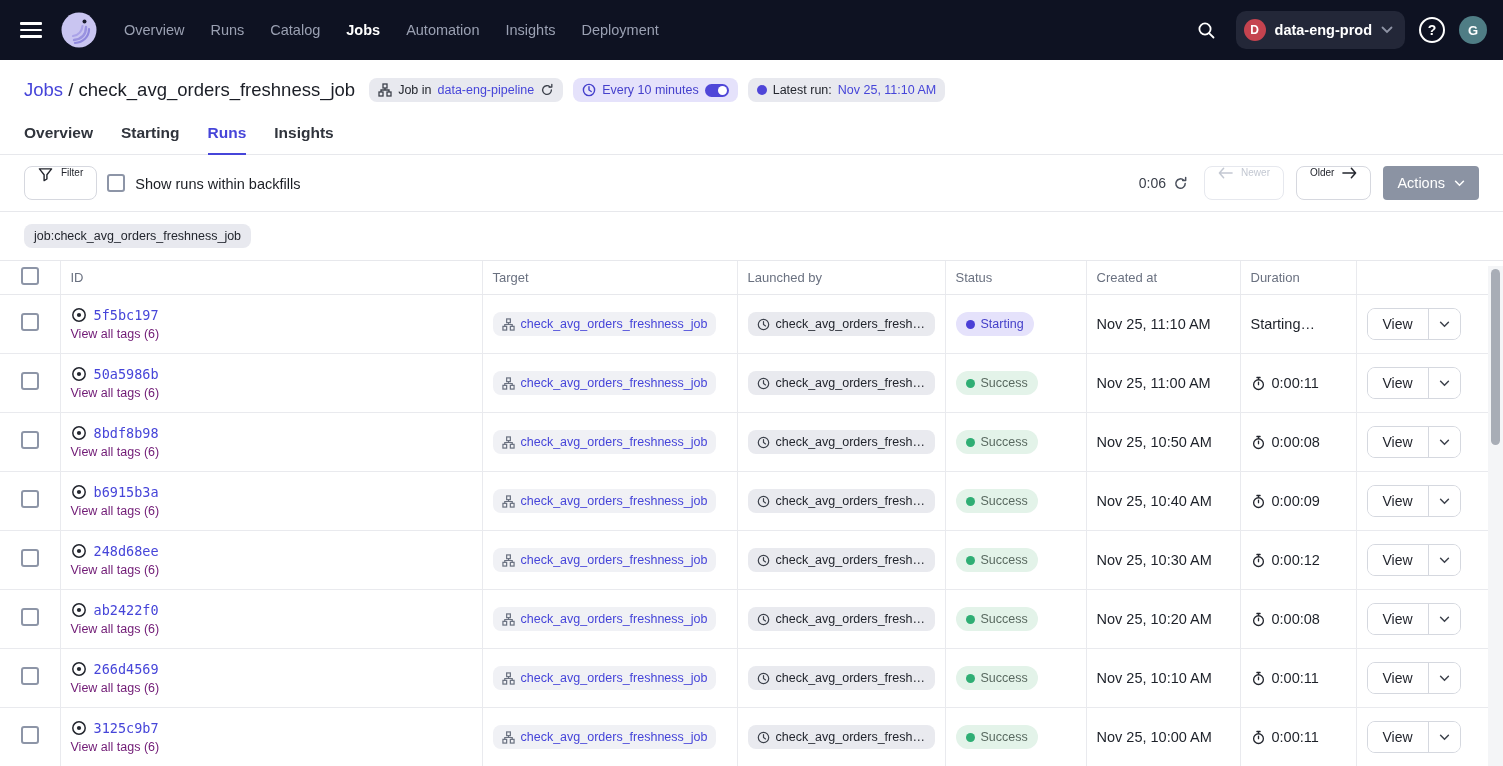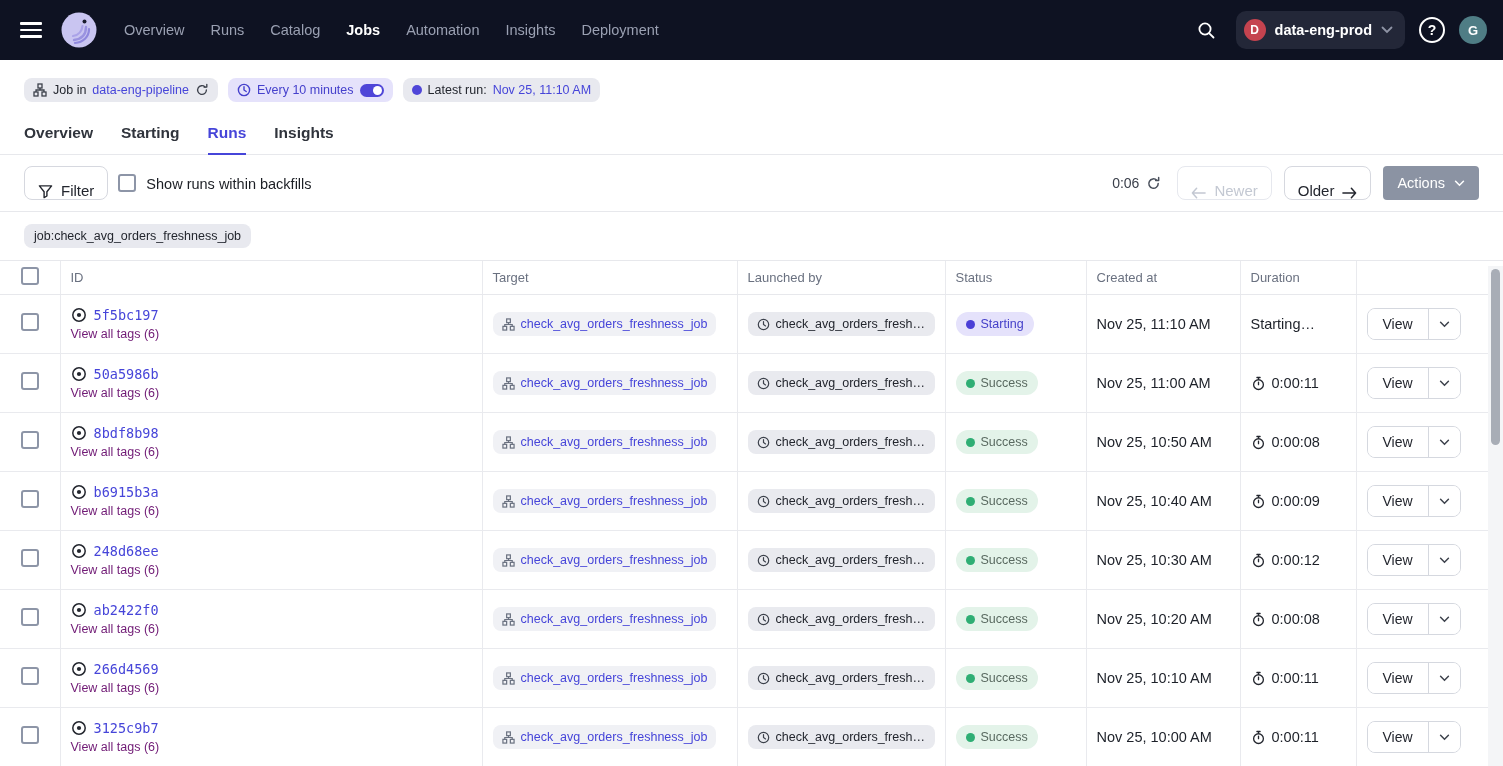--- a/index.html
+++ b/index.html
@@ -37,21 +37,21 @@
   .dot-latest { width:10px; height:10px; background:#4f46d8; }
   .latest-val { color:#4645d9; }
 
   
   .tabs { display:flex; gap:28px; padding:0 24px; border-bottom:1px solid #e7e8ec; }
   .tab { font-size:15.5px; font-weight:600; color:#30343c; padding:8px 0 11px; cursor:pointer; border-bottom:2px solid transparent; margin-bottom:-1px; }
   .tab.active { color:#4645d9; border-bottom-color:#4645d9; }
 
   
   .toolbar { display:flex; align-items:center; padding:11px 24px; border-bottom:1px solid #e7e8ec; }
-  .btn { display:inline-flex; align-items:flex-end; gap:8px; height:34px; padding:0 13px; border:1px solid #d6d8df; border-radius:8px; background:#fff; font-size:15px; color:#23262e; cursor:pointer; font-family:inherit; }
+  .btn { display:inline-flex; align-items:flex-start; gap:8px; height:34px; padding:0 13px; border:1px solid #d6d8df; border-radius:8px; background:#fff; font-size:10px; color:#23262e; cursor:pointer; font-family:inherit; }
   .btn.disabled { color:#c3c8d2; border-color:#e6e8ee; cursor:default; }
   .btn.disabled svg { stroke:#c3c8d2; }
   .btn-actions { display:inline-flex; align-items:center; gap:9px; height:34px; padding:0 14px; border:none; border-radius:4px; background:#8b93a3; color:#fff; font-size:14.5px; cursor:pointer; font-family:inherit; }
   .checkbox { width:18px; height:18px; border:2px solid #8d95a7; border-radius:3px; background:#fff; display:inline-block; cursor:pointer; flex:none; }
   .backfills { display:flex; align-items:flex-end; gap:10px; margin-left:10px; font-size:14.5px; color:#1b1e24; }
   .toolbar-right { margin-left:auto; display:flex; align-items:center; gap:12px; }
   .countdown { display:flex; align-items:center; gap:7px; font-size:14px; color:#3a3f4a; margin-right:4px; }
 
   
   .chip-row { padding:12px 24px; }
@@ -134,20 +134,23 @@
       <svg width="12" height="8" viewBox="0 0 12 8">
           <path d="M1.5 1.5 6 6l4.5-4.5" fill="none" stroke="#8f94a5" stroke-width="1.8" stroke-linecap="round"></path>
         </svg>
     </div>
     <div class="help-btn">?</div>
     <div class="user-avatar">G</div>
   </div>
 </div>
 
 <div class="page-header">
+  <div class="breadcrumb-title">
+    <a>Jobs</a><span> / </span><span>check_avg_orders_freshness_job</span>
+  </div>
   <div class="badges">
     <span class="badge gray">
       <svg width="14" height="14" viewBox="0 0 14 14">
           <rect x="5" y="1" width="4" height="4" fill="none" stroke="#3c414b" stroke-width="1.3"></rect>
           <rect x="1" y="9" width="4" height="4" fill="none" stroke="#3c414b" stroke-width="1.3"></rect>
           <rect x="9" y="9" width="4" height="4" fill="none" stroke="#3c414b" stroke-width="1.3"></rect>
           <path d="M7 5v2M3 9V7h8v2" fill="none" stroke="#3c414b" stroke-width="1.3"></path>
         </svg>
       <span>Job in </span>
         <a>data-eng-pipeline</a>

